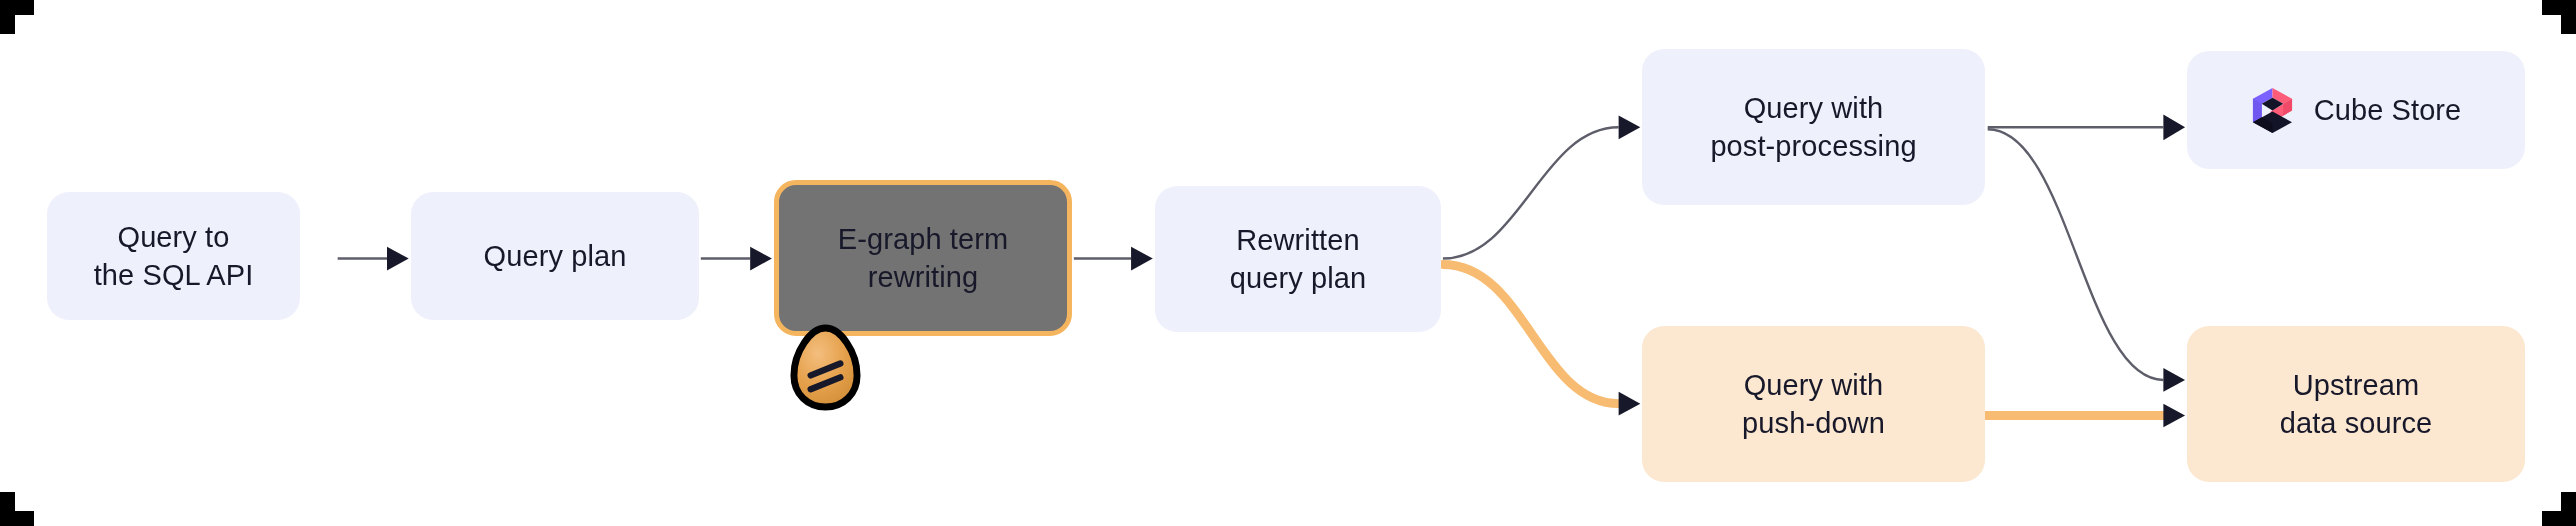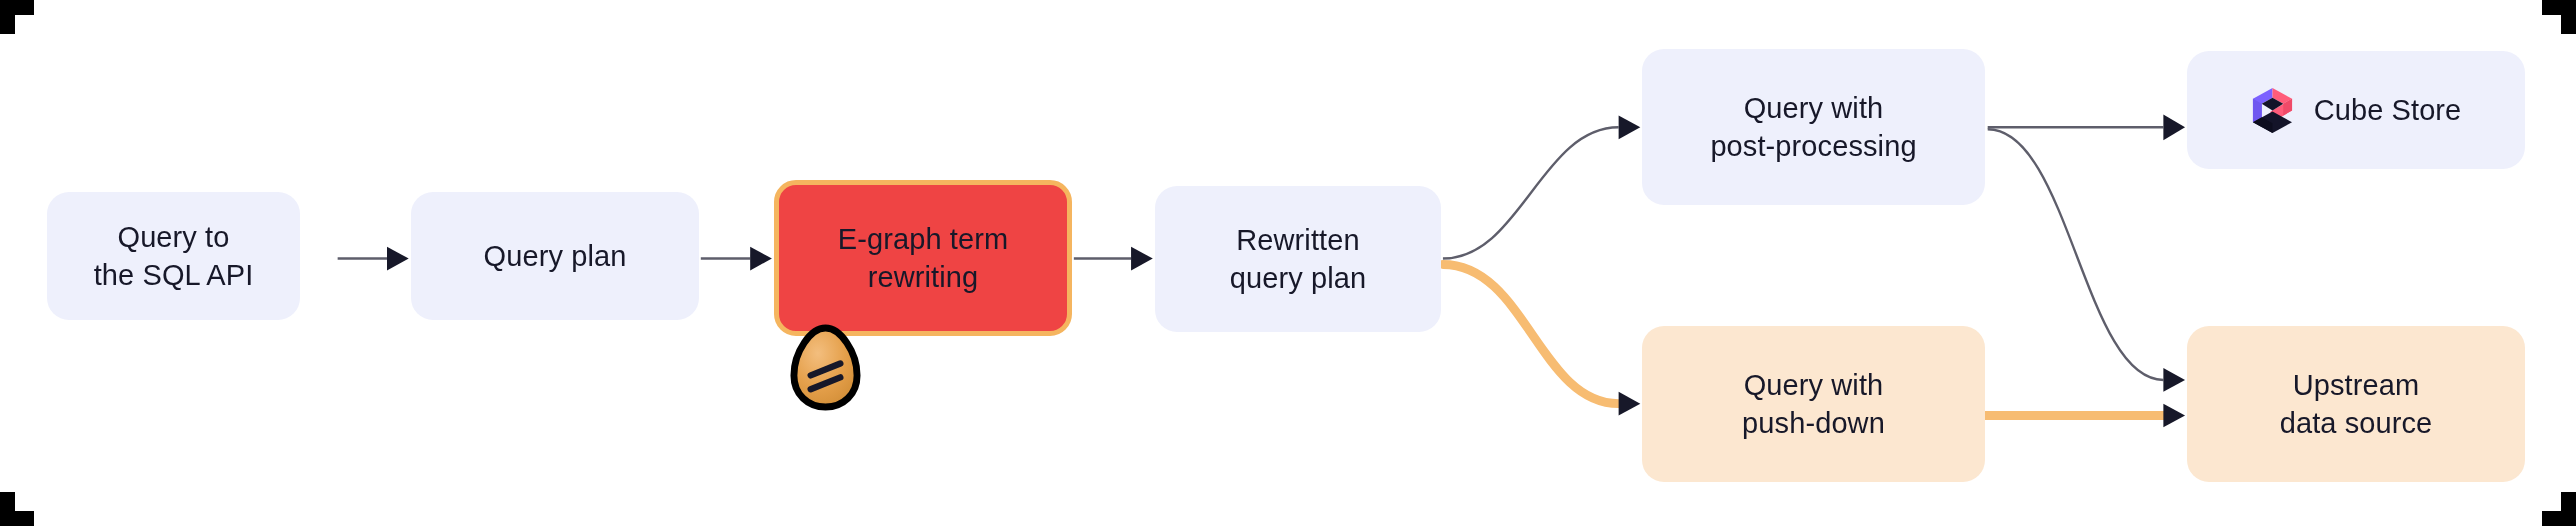--- a/index.html
+++ b/index.html
@@ -70,21 +70,21 @@
     line-height: 1.32;
     font-weight: 400;
     letter-spacing: 0.1px;
     font-family: "Liberation Sans", sans-serif;
   }
   .node .node-label { white-space: pre-line; }
 
   .node.lavender { background: #EEF0FC; }
   .node.peach    { background: #FCE7D0; }
   .node.outlined {
-    background: #ef4444;
+    background: #737373;
     border: 5px solid #F5B55F;
   }
 
   
   .node.with-logo {
     flex-direction: row;
     gap: 20px;
     justify-content: center;
   }
   .cube-logo {

